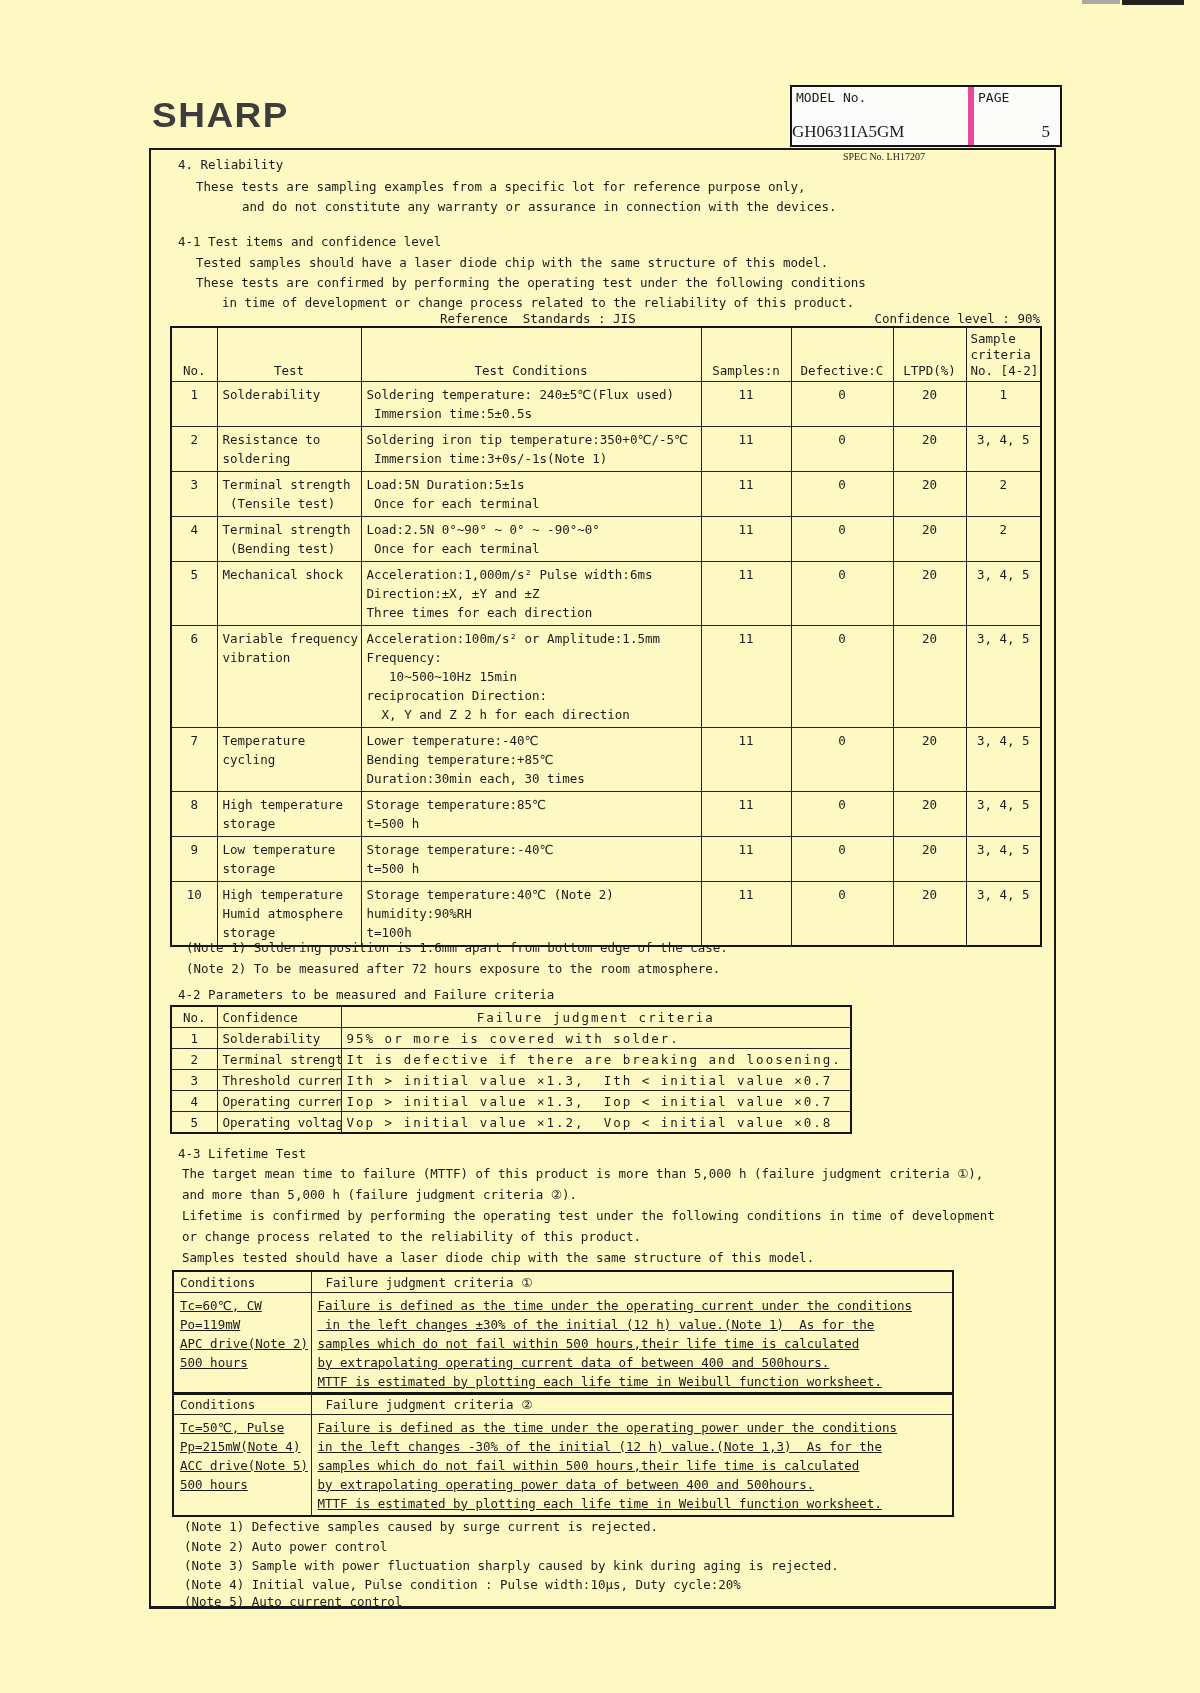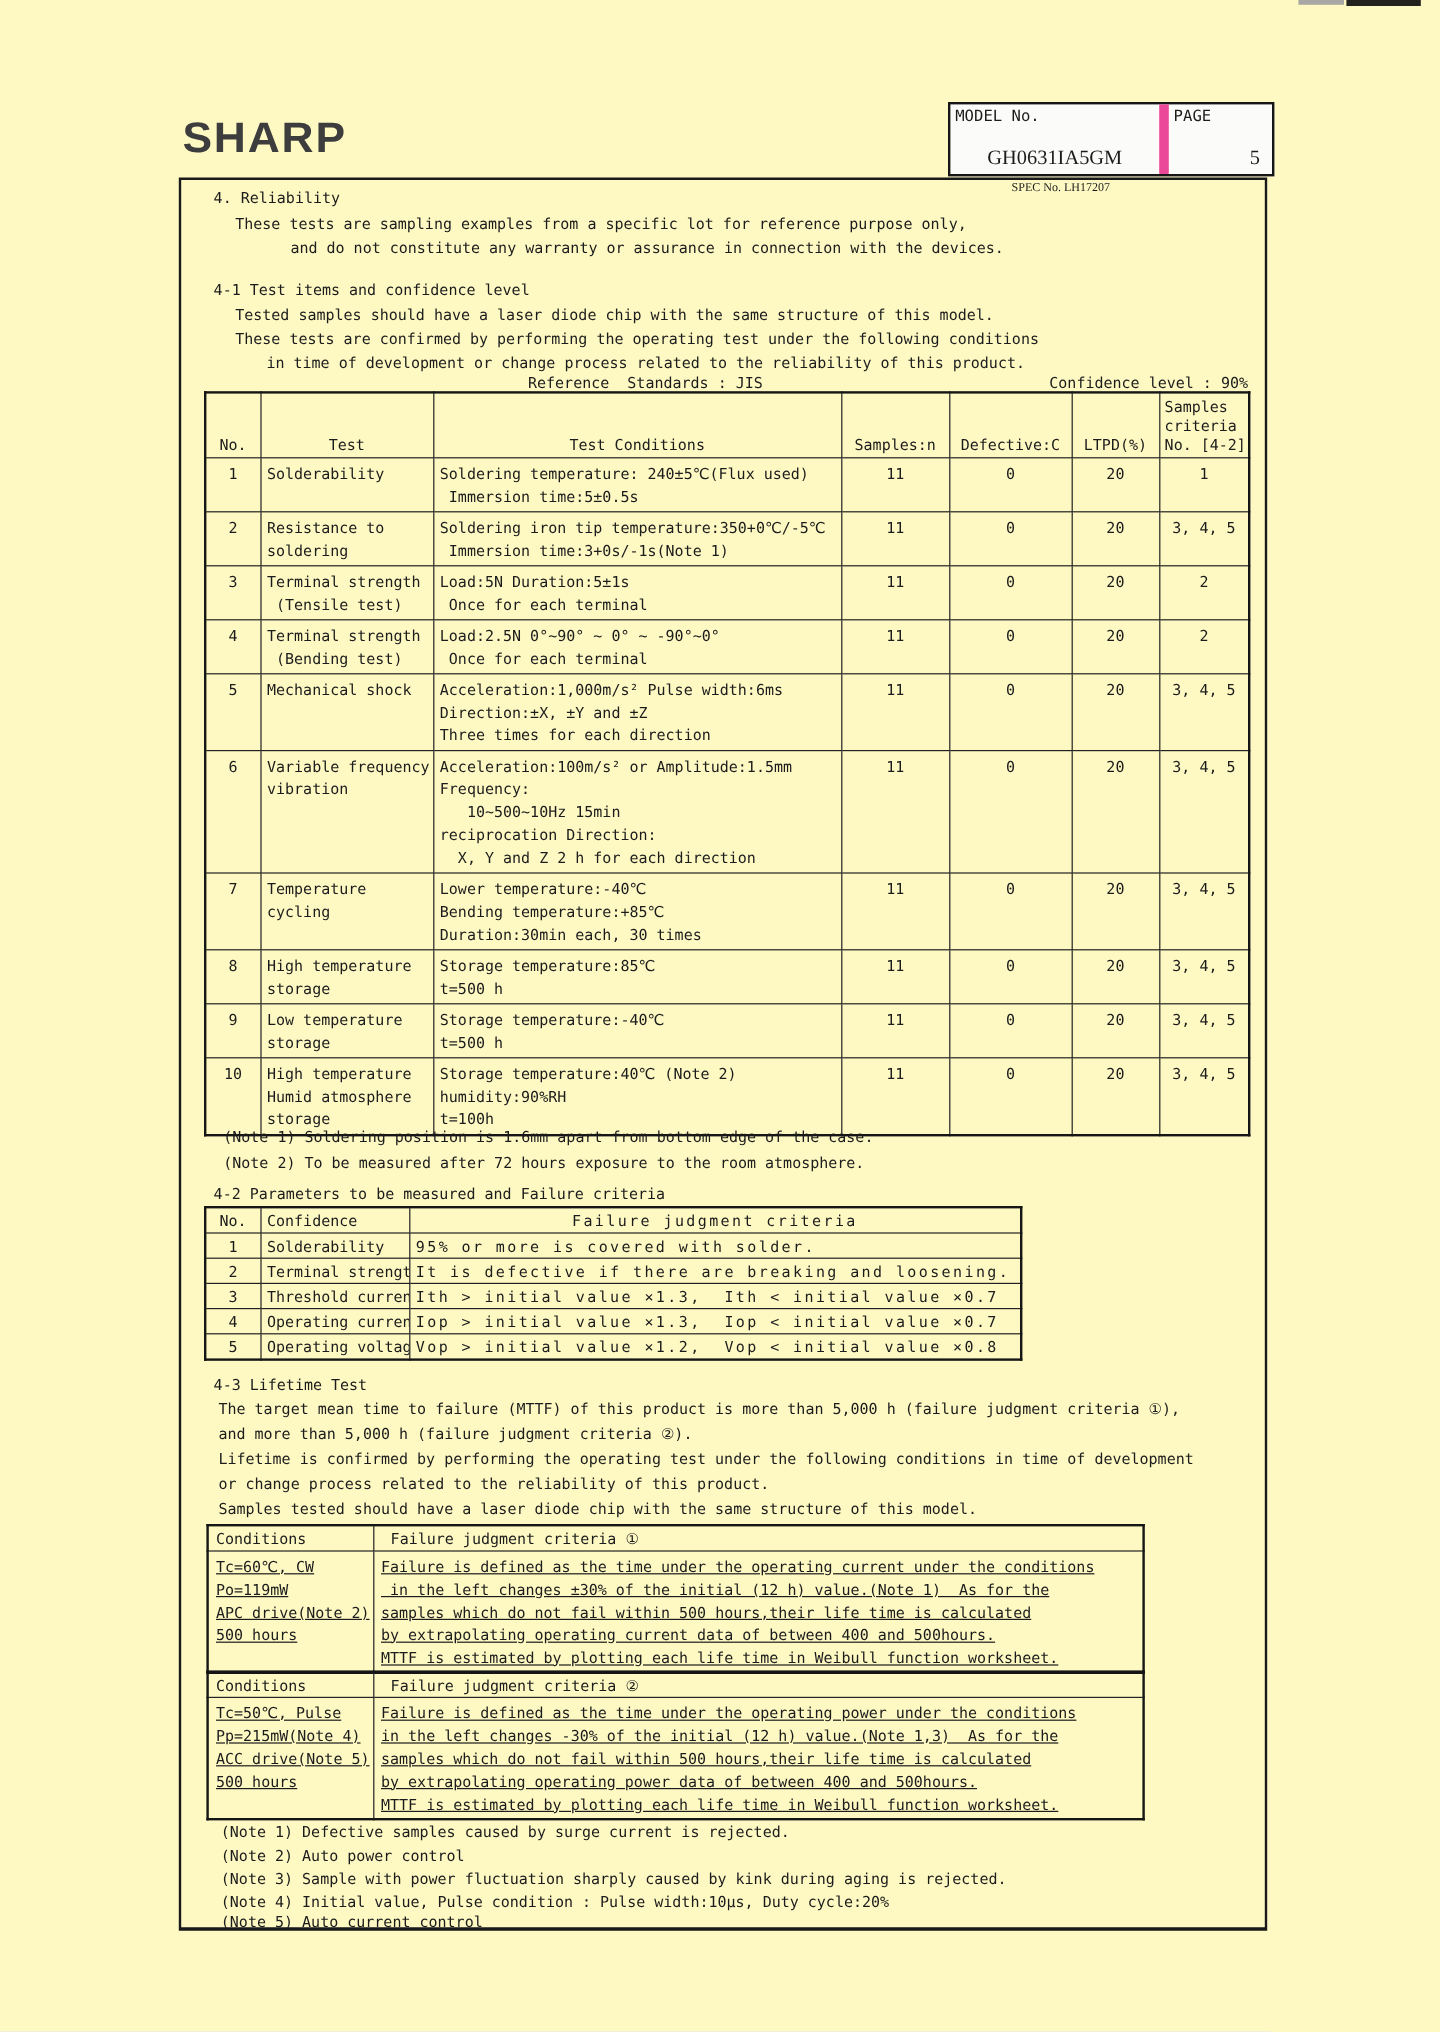--- a/index.html
+++ b/index.html
@@ -19,28 +19,28 @@
     font-weight:900;font-size:37px;letter-spacing:1.5px;color:#3d3d3d;
     transform:scaleY(0.96);
   }
 
   
   .idbox{
     position:absolute;left:790px;top:85px;width:272px;height:62px;
     border:2px solid #161616;display:flex;background:#fbfbf9;box-sizing:border-box;
   }
   .idcell{position:relative;box-sizing:border-box;}
-  .idcell.model{width:182px;border-right:8px solid #ec4899;}
+  .idcell.model{width:182px;border-right:6px solid #ec4899;}
   .idcell.pagec{flex:1;}
   .idlabel{position:absolute;left:4px;top:3px;font-size:13px;white-space:pre;}
   .idvalue{
     position:absolute;bottom:3px;font-family:"Liberation Serif","DejaVu Serif",serif;
     font-size:17px;white-space:pre;
   }
-  .idvalue.model-v{left:0;right:0;text-align:center;}
+  .idvalue.model-v{left:0;right:0;text-align:left;}
   .idvalue.page-v{right:10px;}
   .specno{
     position:absolute;left:843px;top:151px;
     font-family:Liberation Serif, serif;font-size:10px;white-space:pre;
   }
 
   
   .contentbox{
     position:absolute;left:149px;top:148px;width:907px;height:1461px;
     border-top:2px solid #1a1a1a;border-left:2px solid #1a1a1a;
@@ -119,21 +119,21 @@
         <col style="width:75px;">
     </colgroup>
     <tbody>
         <tr class="hrow">
       <th>No.</th>
       <th>Test</th>
       <th>Test Conditions</th>
       <th>Samples:n</th>
       <th>Defective:C</th>
       <th>LTPD(%)</th>
-      <th class="failhead lines"><div>Samples</div><div>criteria</div><div>No. [4-2]</div></th>
+      <th class="failhead lines"><div>Sample</div><div>criteria</div><div>No. [4-2]</div></th>
     </tr>
     <tr>
       <td class="c">1</td>
       <td class="lines"><div>Solderability</div></td>
       <td class="lines"><div>Soldering temperature: 240±5℃(Flux used)</div><div> Immersion time:5±0.5s</div></td>
       <td class="c">11</td>
       <td class="c">0</td>
       <td class="c">20</td>
       <td class="c">1</td>
     </tr>

